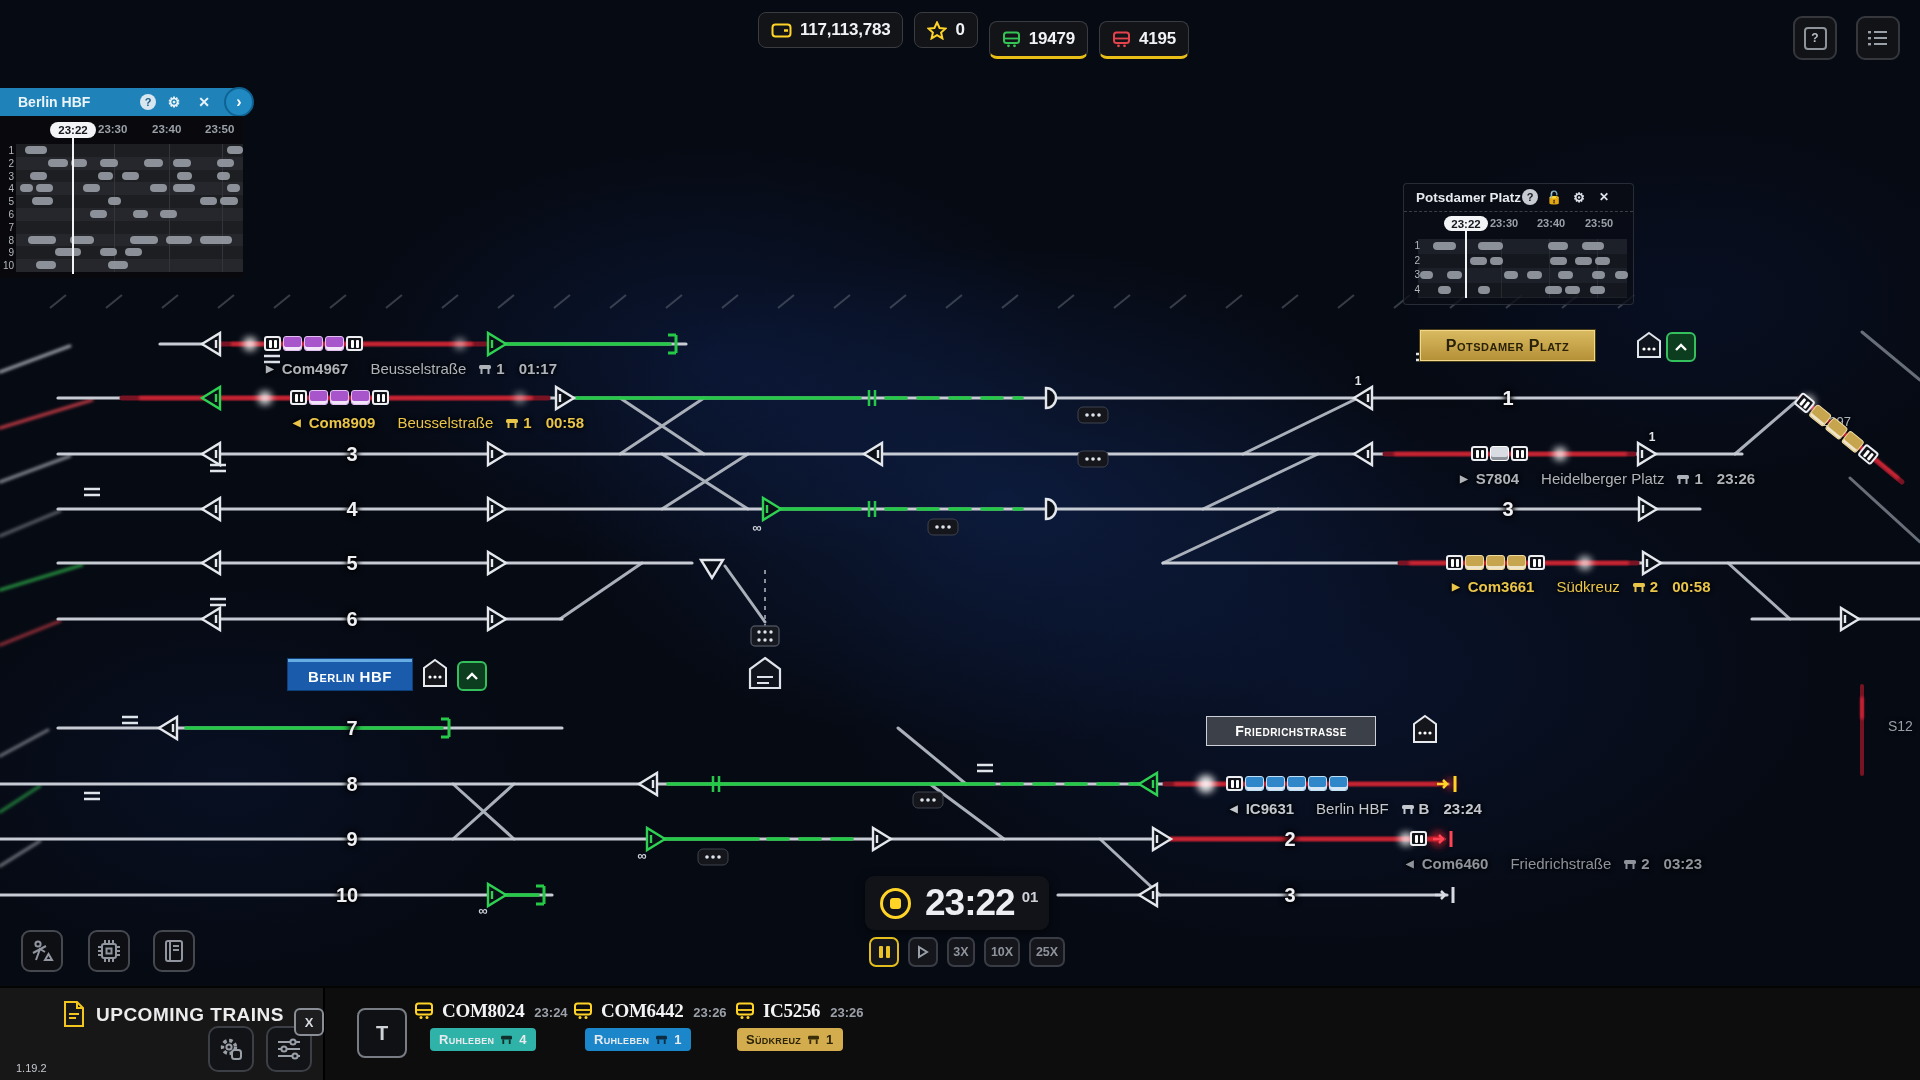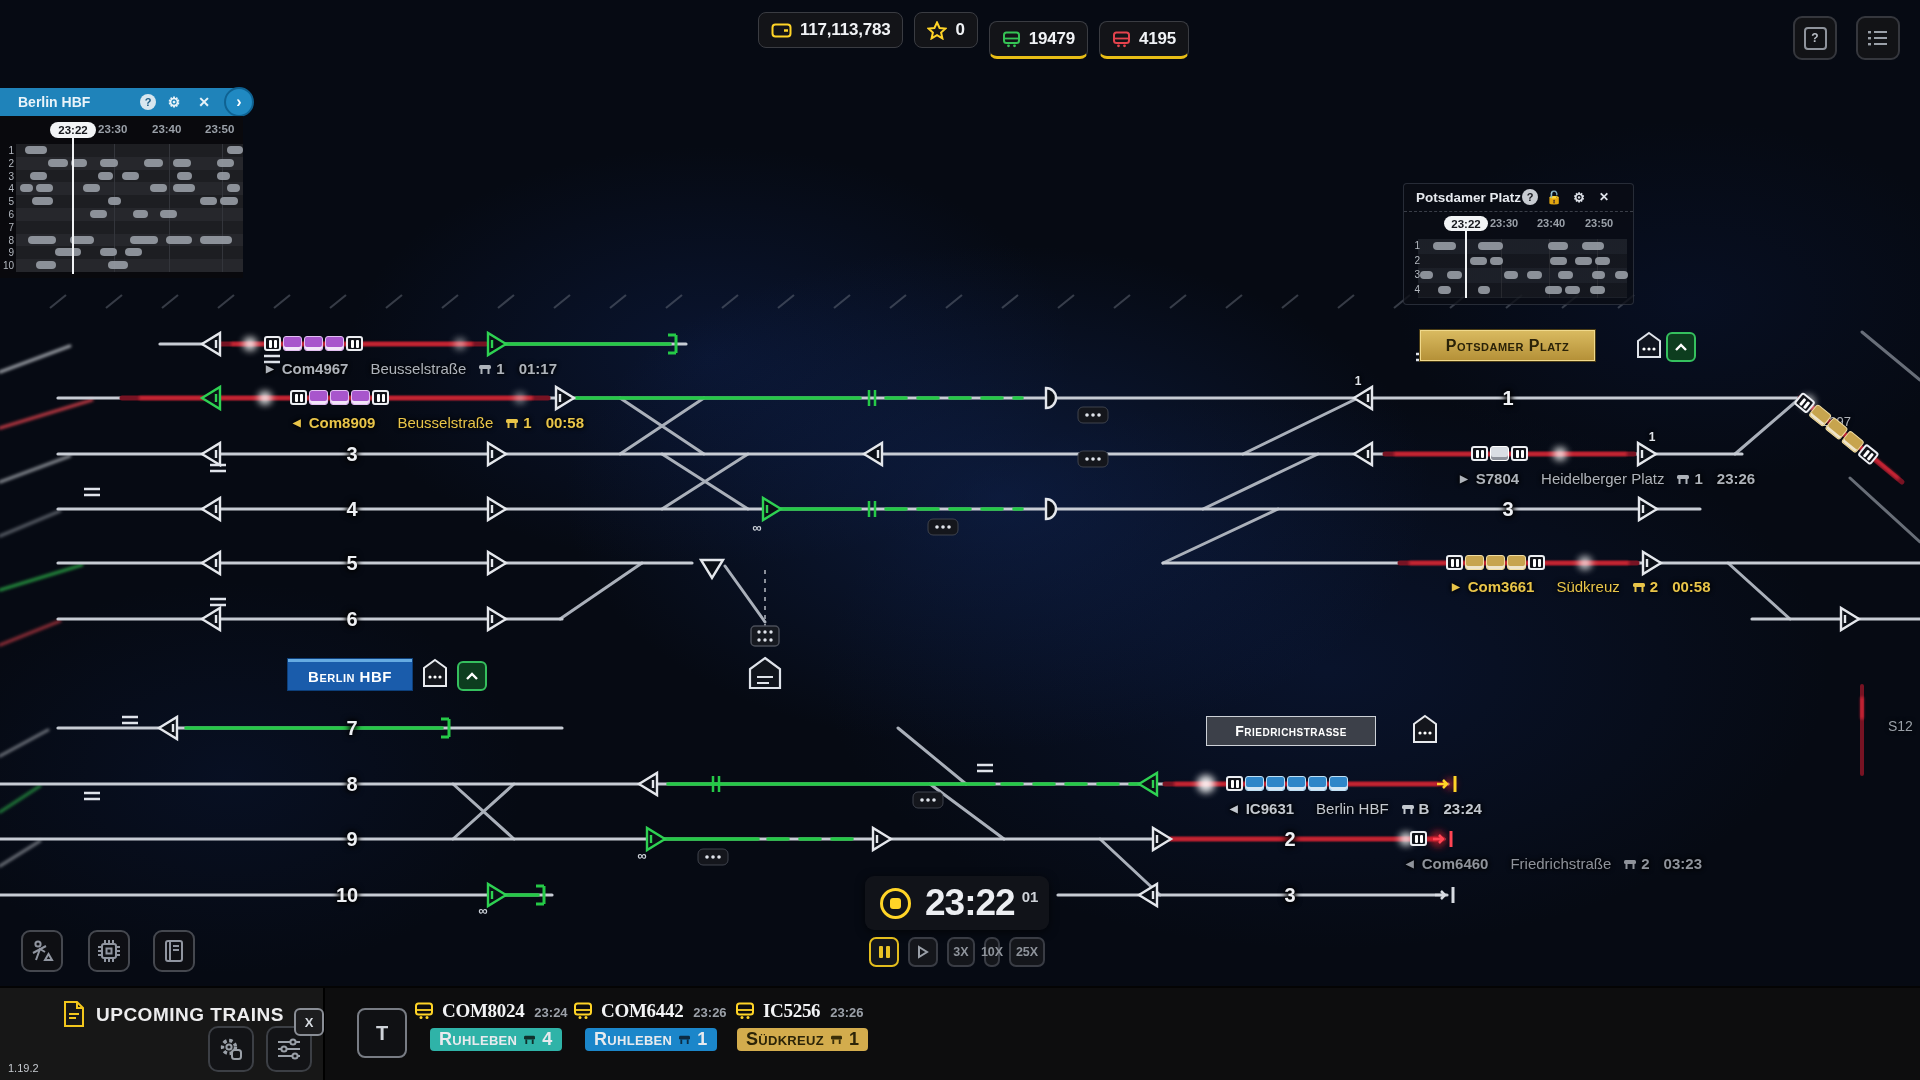--- a/index.html
+++ b/index.html
@@ -101,22 +101,22 @@
     display:flex;align-items:center;justify-content:center;box-sizing:border-box;}
   .xbadge{position:absolute;left:294px;top:20px;width:26px;height:24px;background:#1d1d1f;border:2px solid #8a8e96;
     border-radius:6px;display:flex;align-items:center;justify-content:center;font-size:13px;font-weight:700;color:#d8dce2;z-index:2;}
   .tkey{position:absolute;left:357px;top:20px;width:46px;height:46px;border:2px solid #787c84;border-radius:8px;
     background:#101114;display:flex;align-items:center;justify-content:center;font-size:20px;font-weight:700;color:#cfd3d9;}
   .entry{position:absolute;top:12px;}
   .entry .r1{display:flex;align-items:center;}
   .entry .eid{font-size:19px;font-weight:700;color:#f2f3f5;margin-left:8px;letter-spacing:-.3px;font-family:Liberation Serif, serif;}
   .entry .etime{font-size:13px;font-weight:700;color:#9ba0a8;margin:3px 0 0 10px;}
   .badge{display:inline-flex;align-items:center;gap:6px;height:23px;border-radius:4px;padding:0 9px;margin-top:6px;
-    font-variant:small-caps;font-weight:700;font-size:18px;letter-spacing:.3px;}
-  .ver{position:absolute;left:8px;top:74px;font-size:11px;color:#c5c9cf;}
+    font-variant:small-caps;font-weight:700;font-size:13px;letter-spacing:.3px;}
+  .ver{position:absolute;left:16px;top:74px;font-size:11px;color:#c5c9cf;}
   
   .mapbtn{position:absolute;width:42px;height:42px;background:rgba(16,17,20,.85);border:2px solid #45484f;
     border-radius:9px;display:flex;align-items:center;justify-content:center;z-index:8;box-sizing:border-box;}
 </style>
 </head>
 <body>
 
 <div id="stage">
 
 <svg class="layer" width="1920" height="1080" viewBox="0 0 1920 1080">
@@ -743,21 +743,21 @@
           <i></i>
           <i></i>
         </span>
       </div>
   <div class="spbtn" style="width:30px">
     <svg width="12" height="14">
           <polygon points="2,2 10,7 2,12" fill="none" stroke="#9aa0a8" stroke-width="2"></polygon>
         </svg>
   </div>
   <div class="spbtn" style="width:28px">3X</div>
-  <div class="spbtn" style="width:16px">10X</div>
+  <div class="spbtn" style="width:36px">10X</div>
   <div class="spbtn" style="width:36px">25X</div>
 </div>
 
 <div class="mapbtn" style="left:21px;top:930px">
   <svg width="26" height="24" stroke="#9095a0" stroke-width="2" fill="none">
     <circle cx="9" cy="5" r="2.6"></circle>
         <path d="M7,21 L11,10 L16,13"></path>
         <path d="M4,14 L17,7"></path>
         <path d="M16,21 h7 l-3.5,-6 z"></path>
   </svg>

